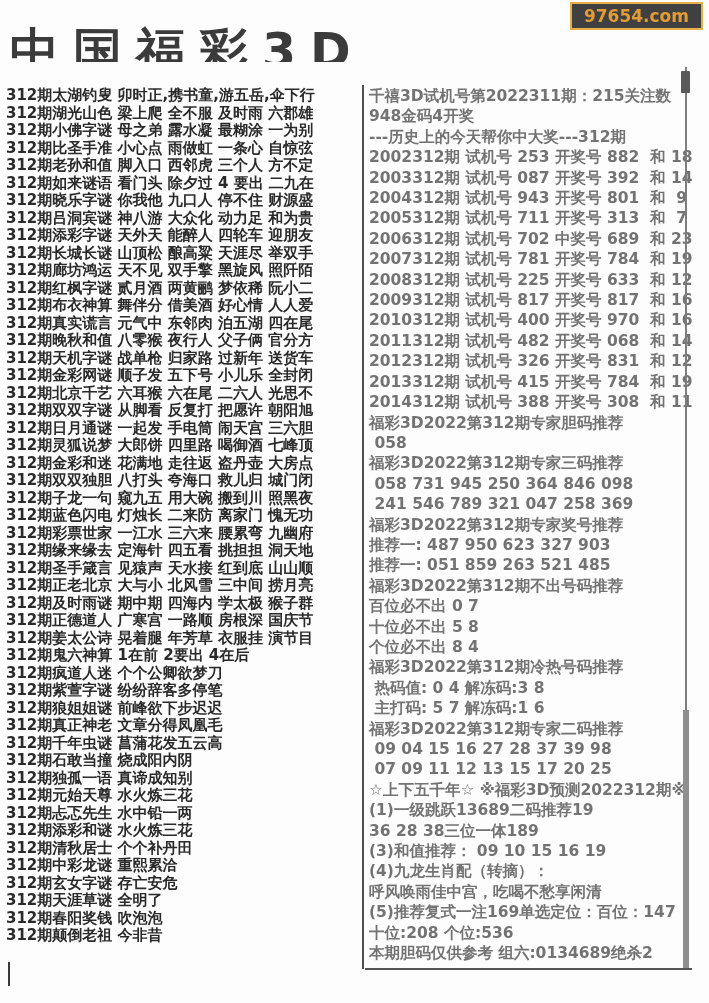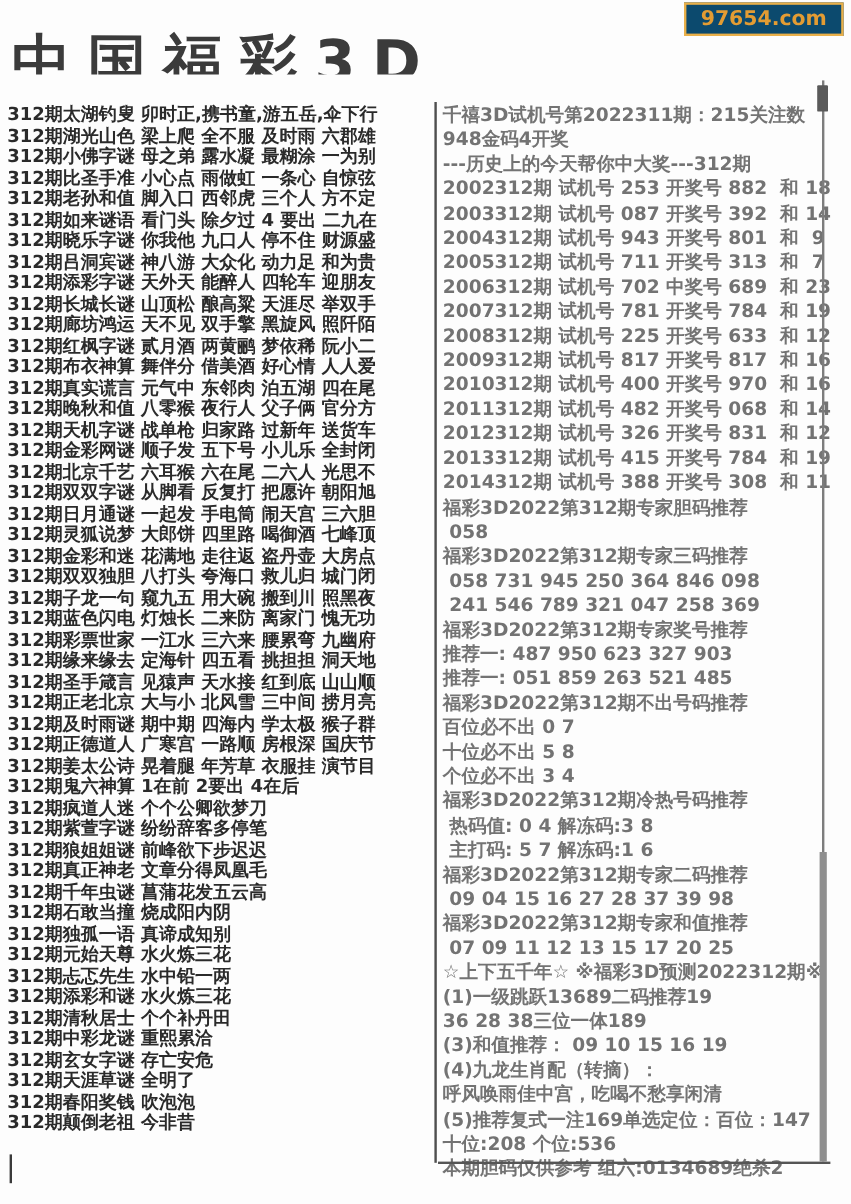--- a/index.html
+++ b/index.html
@@ -14,21 +14,21 @@
     position:absolute;left:10px;top:22px;width:360px;height:40px;
     overflow:hidden;
   }
   .logo-clip span{
     display:block;font-size:49px;font-weight:900;color:#3b3b3b;
     letter-spacing:14px;line-height:60px;white-space:nowrap;
   }
   
   .watermark{
     position:absolute;right:6px;top:2px;
-    border:2px solid #e9b04a;background:#0c4a6e;
+    border:2px solid #e9b04a;background:#404040;
     padding:2px 12px;font-size:17px;font-weight:bold;color:#e39c33;
   }
   .content{position:absolute;left:0;top:85px;width:709px;height:918px;}
   
   .left-col{
     position:absolute;left:6px;top:2px;width:354px;
   }
   .lrow{
     font-size:15px;font-weight:bold;line-height:17.5px;
     white-space:pre;color:#2a2a2a;
@@ -152,27 +152,26 @@
       <div class="rrow"> 058</div>
       <div class="rrow">福彩3D2022第312期专家三码推荐</div>
       <div class="rrow"> 058 731 945 250 364 846 098</div>
       <div class="rrow"> 241 546 789 321 047 258 369</div>
       <div class="rrow">福彩3D2022第312期专家奖号推荐</div>
       <div class="rrow">推荐一: 487 950 623 327 903</div>
       <div class="rrow">推荐一: 051 859 263 521 485</div>
       <div class="rrow">福彩3D2022第312期不出号码推荐</div>
       <div class="rrow">百位必不出 0 7</div>
       <div class="rrow">十位必不出 5 8</div>
-      <div class="rrow">个位必不出 3 4</div>
+      <div class="rrow">个位必不出 8 4</div>
       <div class="rrow">福彩3D2022第312期冷热号码推荐</div>
       <div class="rrow"> 热码值: 0 4 解冻码:3 8</div>
       <div class="rrow"> 主打码: 5 7 解冻码:1 6</div>
       <div class="rrow">福彩3D2022第312期专家二码推荐</div>
       <div class="rrow"> 09 04 15 16 27 28 37 39 98</div>
-      <div class="rrow">福彩3D2022第312期专家和值推荐</div>
       <div class="rrow"> 07 09 11 12 13 15 17 20 25</div>
       <div class="rrow">☆上下五千年☆ ※福彩3D预测2022312期※</div>
       <div class="rrow">(1)一级跳跃13689二码推荐19</div>
       <div class="rrow">36 28 38三位一体189</div>
       <div class="rrow">(3)和值推荐： 09 10 15 16 19</div>
       <div class="rrow">(4)九龙生肖配（转摘）：</div>
       <div class="rrow">呼风唤雨佳中宫，吃喝不愁享闲清</div>
       <div class="rrow">(5)推荐复式一注169单选定位：百位：147</div>
       <div class="rrow">十位:208 个位:536</div>
       <div class="rrow">本期胆码仅供参考 组六:0134689绝杀2</div>

